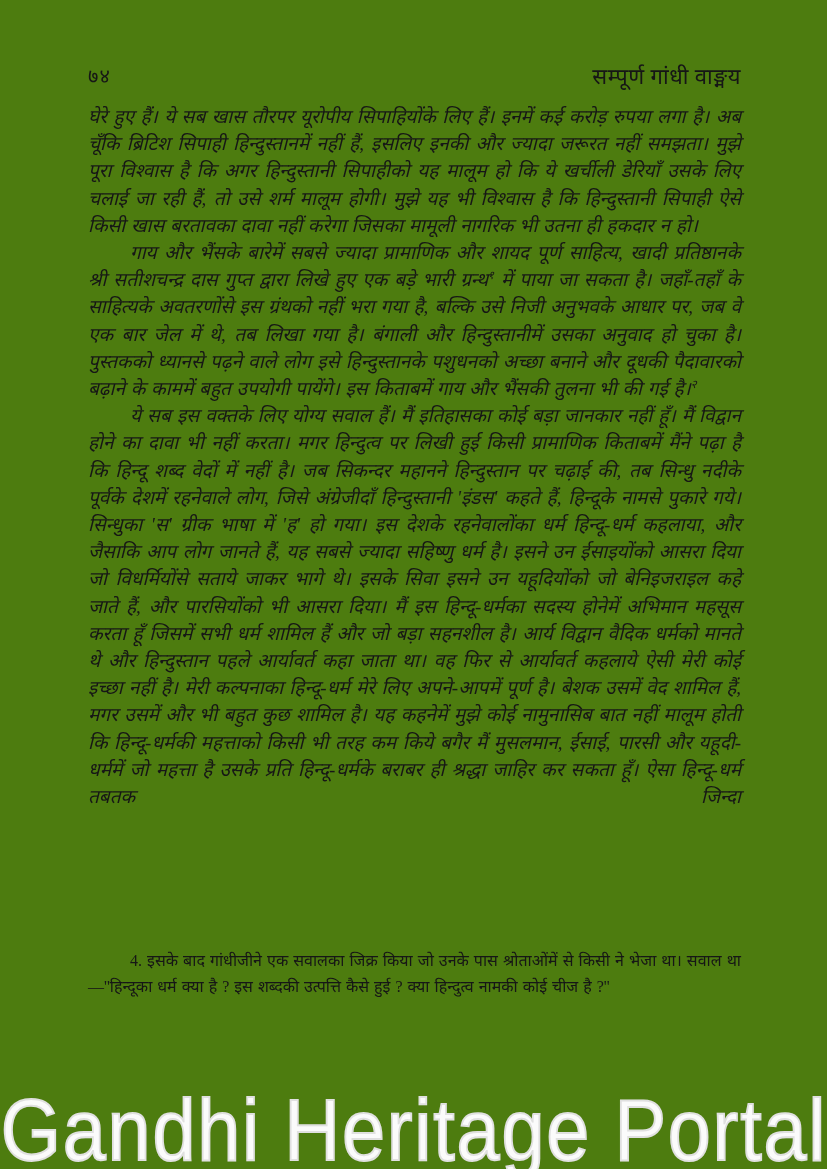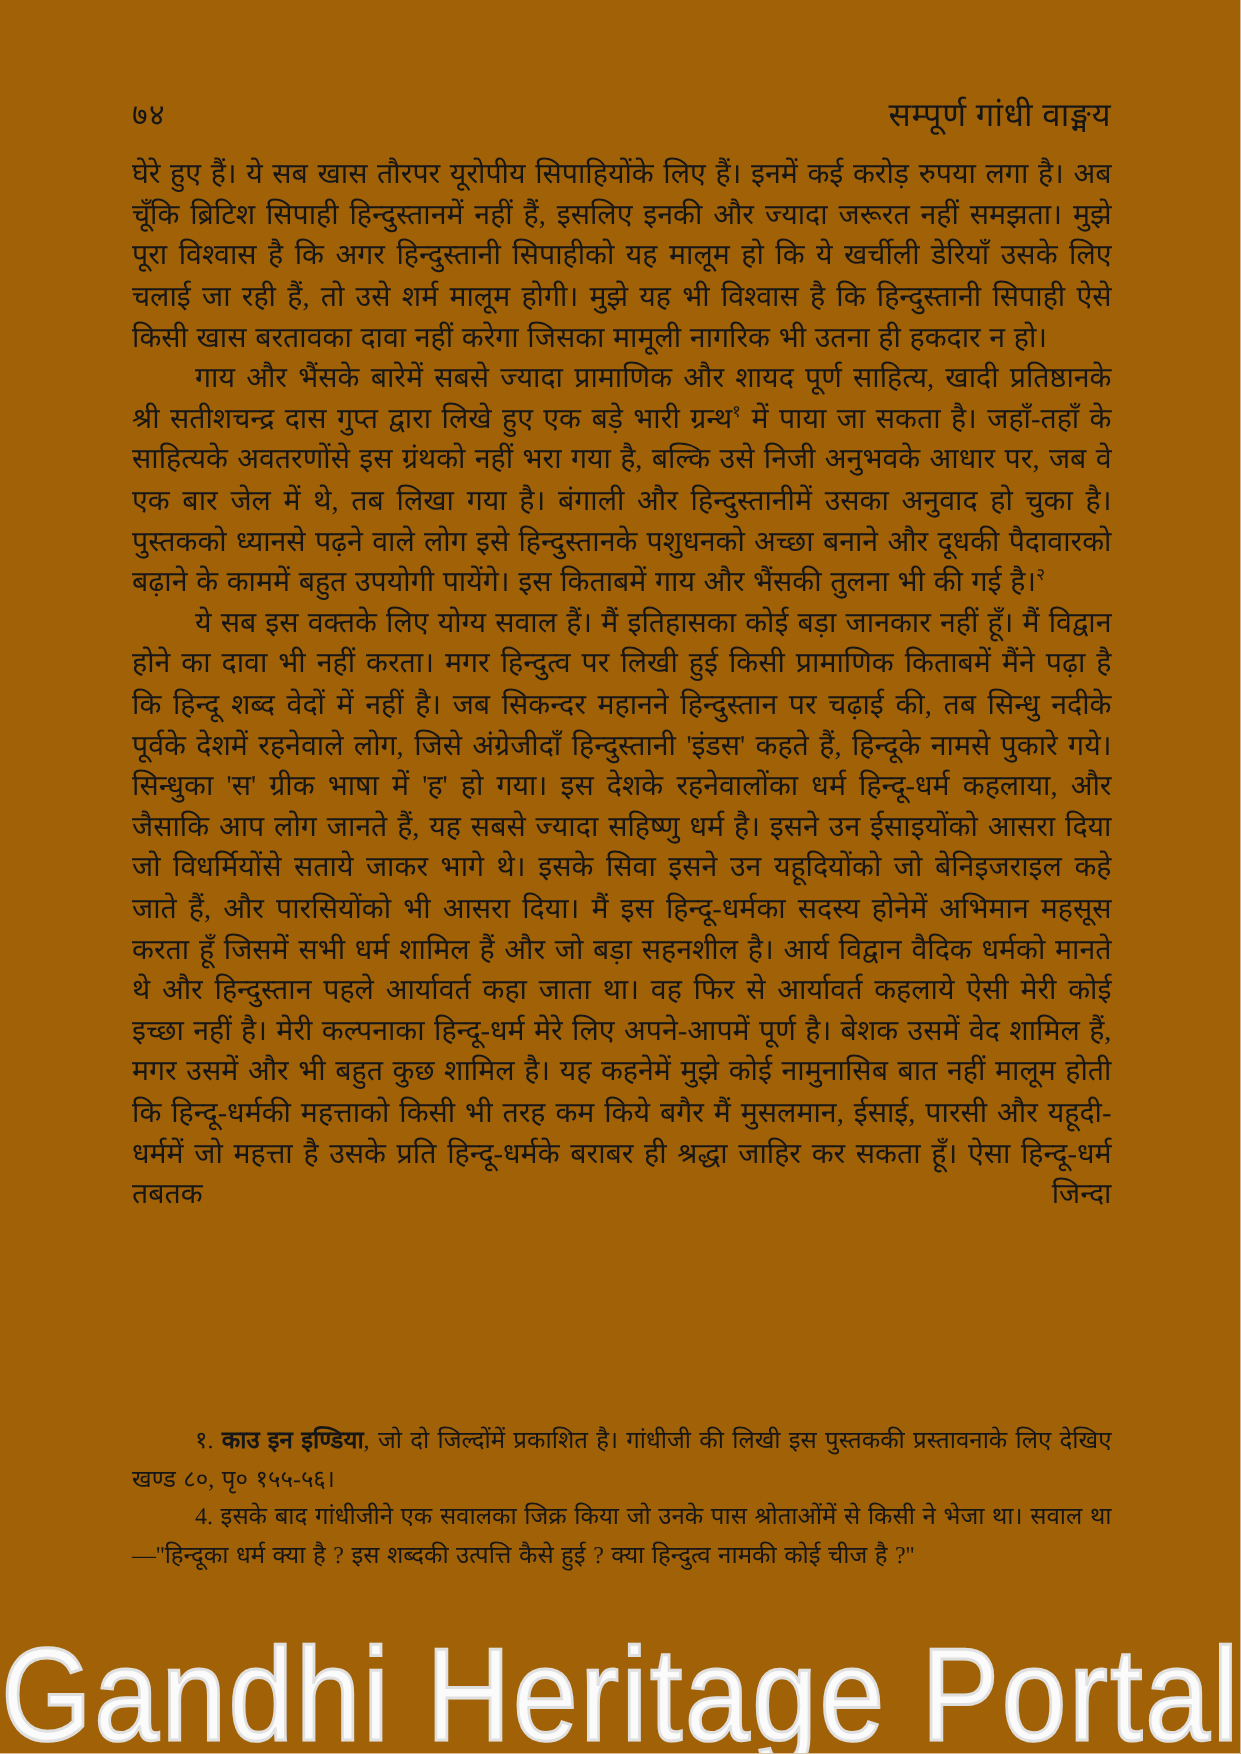--- a/index.html
+++ b/index.html
@@ -1,21 +1,21 @@
 <!DOCTYPE html>
 <html lang="hi"><head>
 <meta charset="utf-8">
 <style>
   html, body { margin: 0; padding: 0; background: #ffffff; }
   .page {
     position: relative;
     width: 827px;
     height: 1169px;
     margin: 0 auto;
-    background: #a16207;
+    background: #4d7c0f;
     overflow: hidden;
     font-family: "Liberation Serif", "DejaVu Serif", serif;
     color: #161616;
   }
   .page-header {
     position: absolute;
     top: 60px;
     left: 88px;
     right: 86px;
     height: 32px;
@@ -36,20 +36,21 @@
   }
   .body-text {
     position: absolute;
     top: 103px;
     left: 88px;
     width: 653px;
     font-size: 19px;
     line-height: 27.2px;
     text-align: justify;
     word-spacing: 1px;
+    font-style: italic;
   }
   .para { margin: 0; }
   .para.indent { text-indent: 42px; }
   .para.continues { text-align-last: justify; }
   sup {
     font-size: 0.60em;
     line-height: 0;
     vertical-align: super;
   }
   .footnotes {
@@ -90,19 +91,18 @@
     <h1 class="page-title">सम्पूर्ण गांधी वाङ्मय</h1>
   </header>
 
   <main class="body-text">
       <p class="para"><span>घेरे हुए हैं। ये सब खास तौरपर यूरोपीय सिपाहियोंके लिए हैं। इनमें कई करोड़ रुपया लगा है। अब चूँकि ब्रिटिश सिपाही हिन्दुस्तानमें नहीं हैं, इसलिए इनकी और ज्यादा जरूरत नहीं समझता। मुझे पूरा विश्वास है कि अगर हिन्दुस्तानी सिपाहीको यह मालूम हो कि ये खर्चीली डेरियाँ उसके लिए चलाई जा रही हैं, तो उसे शर्म मालूम होगी। मुझे यह भी विश्वास है कि हिन्दुस्तानी सिपाही ऐसे किसी खास बरतावका दावा नहीं करेगा जिसका मामूली नागरिक भी उतना ही हकदार न हो।</span></p>
       <p class="para indent"><span>गाय और भैंसके बारेमें सबसे ज्यादा प्रामाणिक और शायद पूर्ण साहित्य, खादी प्रतिष्ठानके श्री सतीशचन्द्र दास गुप्त द्वारा लिखे हुए एक बड़े भारी ग्रन्थ</span><sup>१</sup><span> में पाया जा सकता है। जहाँ-तहाँ के साहित्यके अवतरणोंसे इस ग्रंथको नहीं भरा गया है, बल्कि उसे निजी अनुभवके आधार पर, जब वे एक बार जेल में थे, तब लिखा गया है। बंगाली और हिन्दुस्तानीमें उसका अनुवाद हो चुका है। पुस्तकको ध्यानसे पढ़ने वाले लोग इसे हिन्दुस्तानके पशुधनको अच्छा बनाने और दूधकी पैदावारको बढ़ाने के काममें बहुत उपयोगी पायेंगे। इस किताबमें गाय और भैंसकी तुलना भी की गई है।</span><sup>२</sup></p>
       <p class="para indent continues"><span>ये सब इस वक्तके लिए योग्य सवाल हैं। मैं इतिहासका कोई बड़ा जानकार नहीं हूँ। मैं विद्वान होने का दावा भी नहीं करता। मगर हिन्दुत्व पर लिखी हुई किसी प्रामाणिक किताबमें मैंने पढ़ा है कि हिन्दू शब्द वेदों में नहीं है। जब सिकन्दर महानने हिन्दुस्तान पर चढ़ाई की, तब सिन्धु नदीके पूर्वके देशमें रहनेवाले लोग, जिसे अंग्रेजीदाँ हिन्दुस्तानी 'इंडस' कहते हैं, हिन्दूके नामसे पुकारे गये। सिन्धुका 'स' ग्रीक भाषा में 'ह' हो गया। इस देशके रहनेवालोंका धर्म हिन्दू-धर्म कहलाया, और जैसाकि आप लोग जानते हैं, यह सबसे ज्यादा सहिष्णु धर्म है। इसने उन ईसाइयोंको आसरा दिया जो विधर्मियोंसे सताये जाकर भागे थे। इसके सिवा इसने उन यहूदियोंको जो बेनिइजराइल कहे जाते हैं, और पारसियोंको भी आसरा दिया। मैं इस हिन्दू-धर्मका सदस्य होनेमें अभिमान महसूस करता हूँ जिसमें सभी धर्म शामिल हैं और जो बड़ा सहनशील है। आर्य विद्वान वैदिक धर्मको मानते थे और हिन्दुस्तान पहले आर्यावर्त कहा जाता था। वह फिर से आर्यावर्त कहलाये ऐसी मेरी कोई इच्छा नहीं है। मेरी कल्पनाका हिन्दू-धर्म मेरे लिए अपने-आपमें पूर्ण है। बेशक उसमें वेद शामिल हैं, मगर उसमें और भी बहुत कुछ शामिल है। यह कहनेमें मुझे कोई नामुनासिब बात नहीं मालूम होती कि हिन्दू-धर्मकी महत्ताको किसी भी तरह कम किये बगैर मैं मुसलमान, ईसाई, पारसी और यहूदी-धर्ममें जो महत्ता है उसके प्रति हिन्दू-धर्मके बराबर ही श्रद्धा जाहिर कर सकता हूँ। ऐसा हिन्दू-धर्म तबतक जिन्दा</span></p>
     </main>
 
   <section class="footnotes">
-      <p class="footnote indent"><span>१. </span><b>काउ इन इण्डिया</b><span>, जो दो जिल्दोंमें प्रकाशित है। गांधीजी की लिखी इस पुस्तककी प्रस्तावनाके लिए देखिए खण्ड ८०, पृ० १५५-५६।</span></p>
       <p class="footnote indent"><span>4. इसके बाद गांधीजीने एक सवालका जिक्र किया जो उनके पास श्रोताओंमें से किसी ने भेजा था। सवाल था —''हिन्दूका धर्म क्या है ? इस शब्दकी उत्पत्ति कैसे हुई ? क्या हिन्दुत्व नामकी कोई चीज है ?''</span></p>
     </section>
 
   <div class="watermark">Gandhi Heritage Portal</div>
 
 </div>
 
 </body></html>

